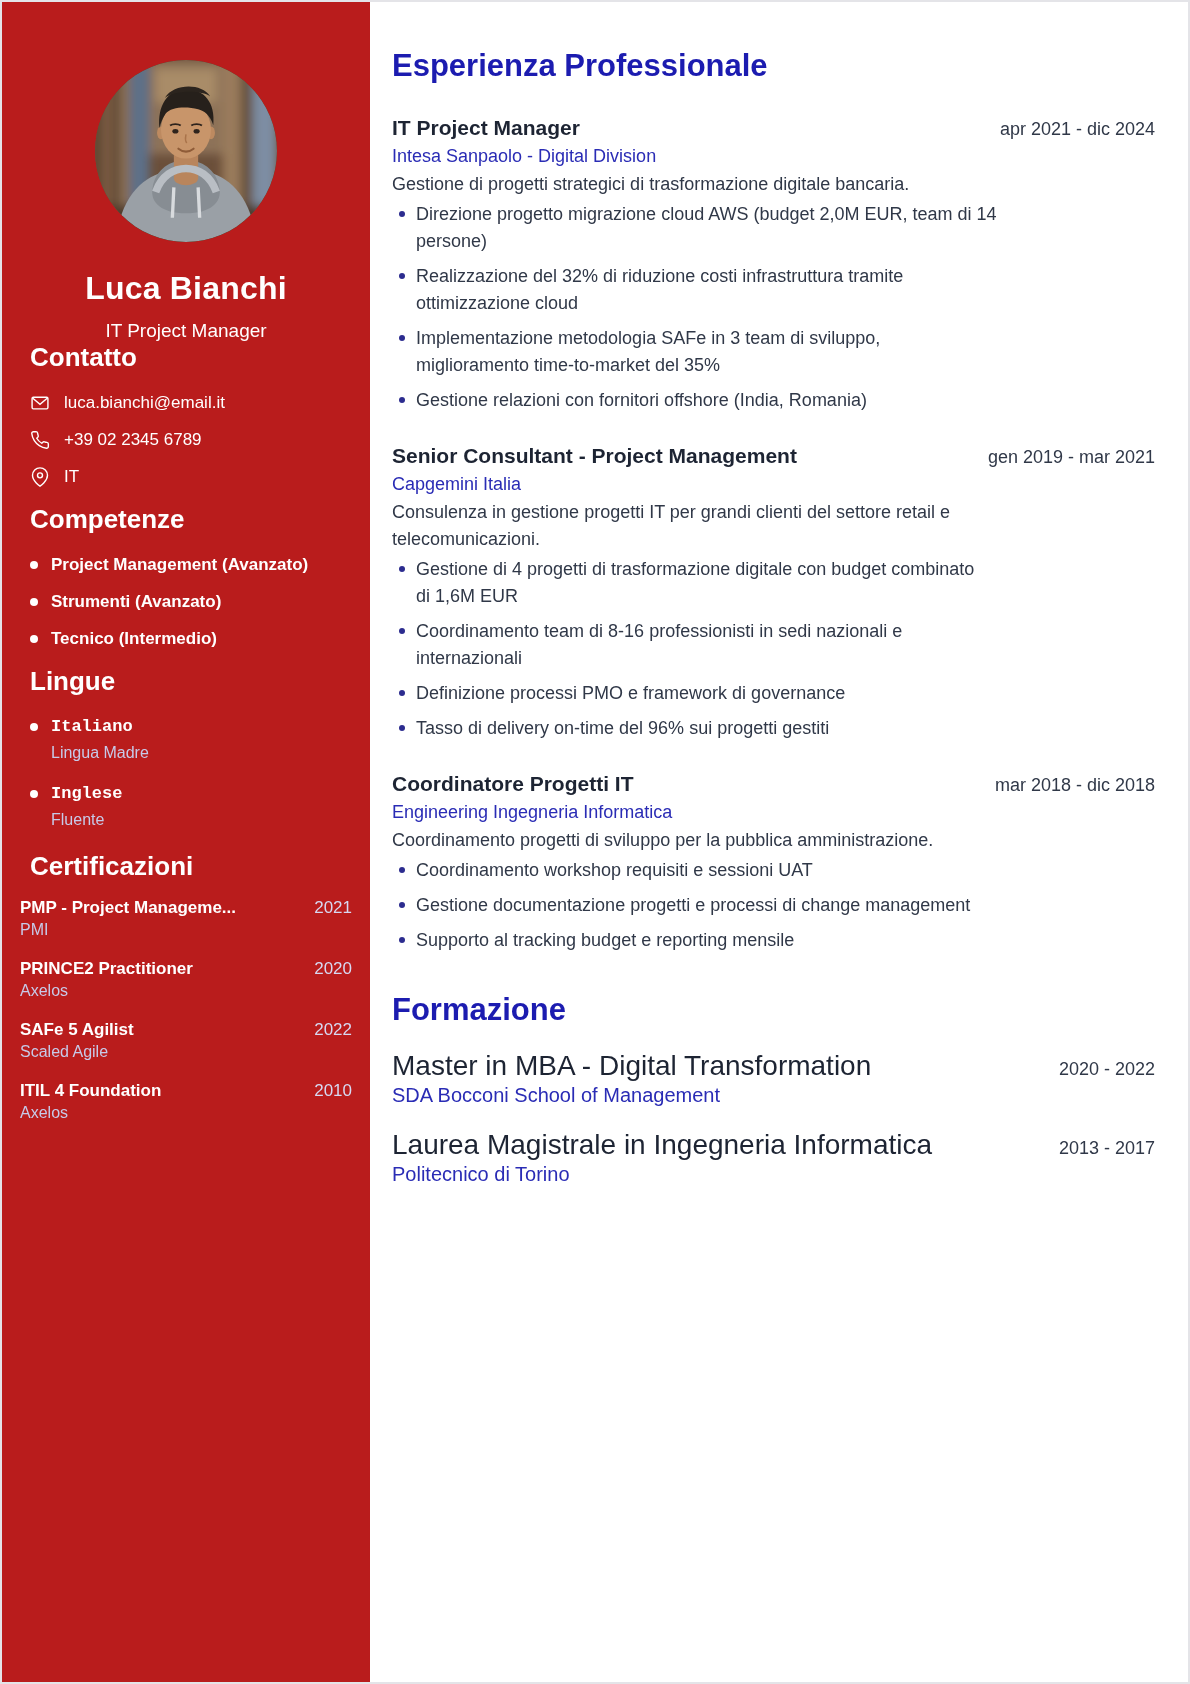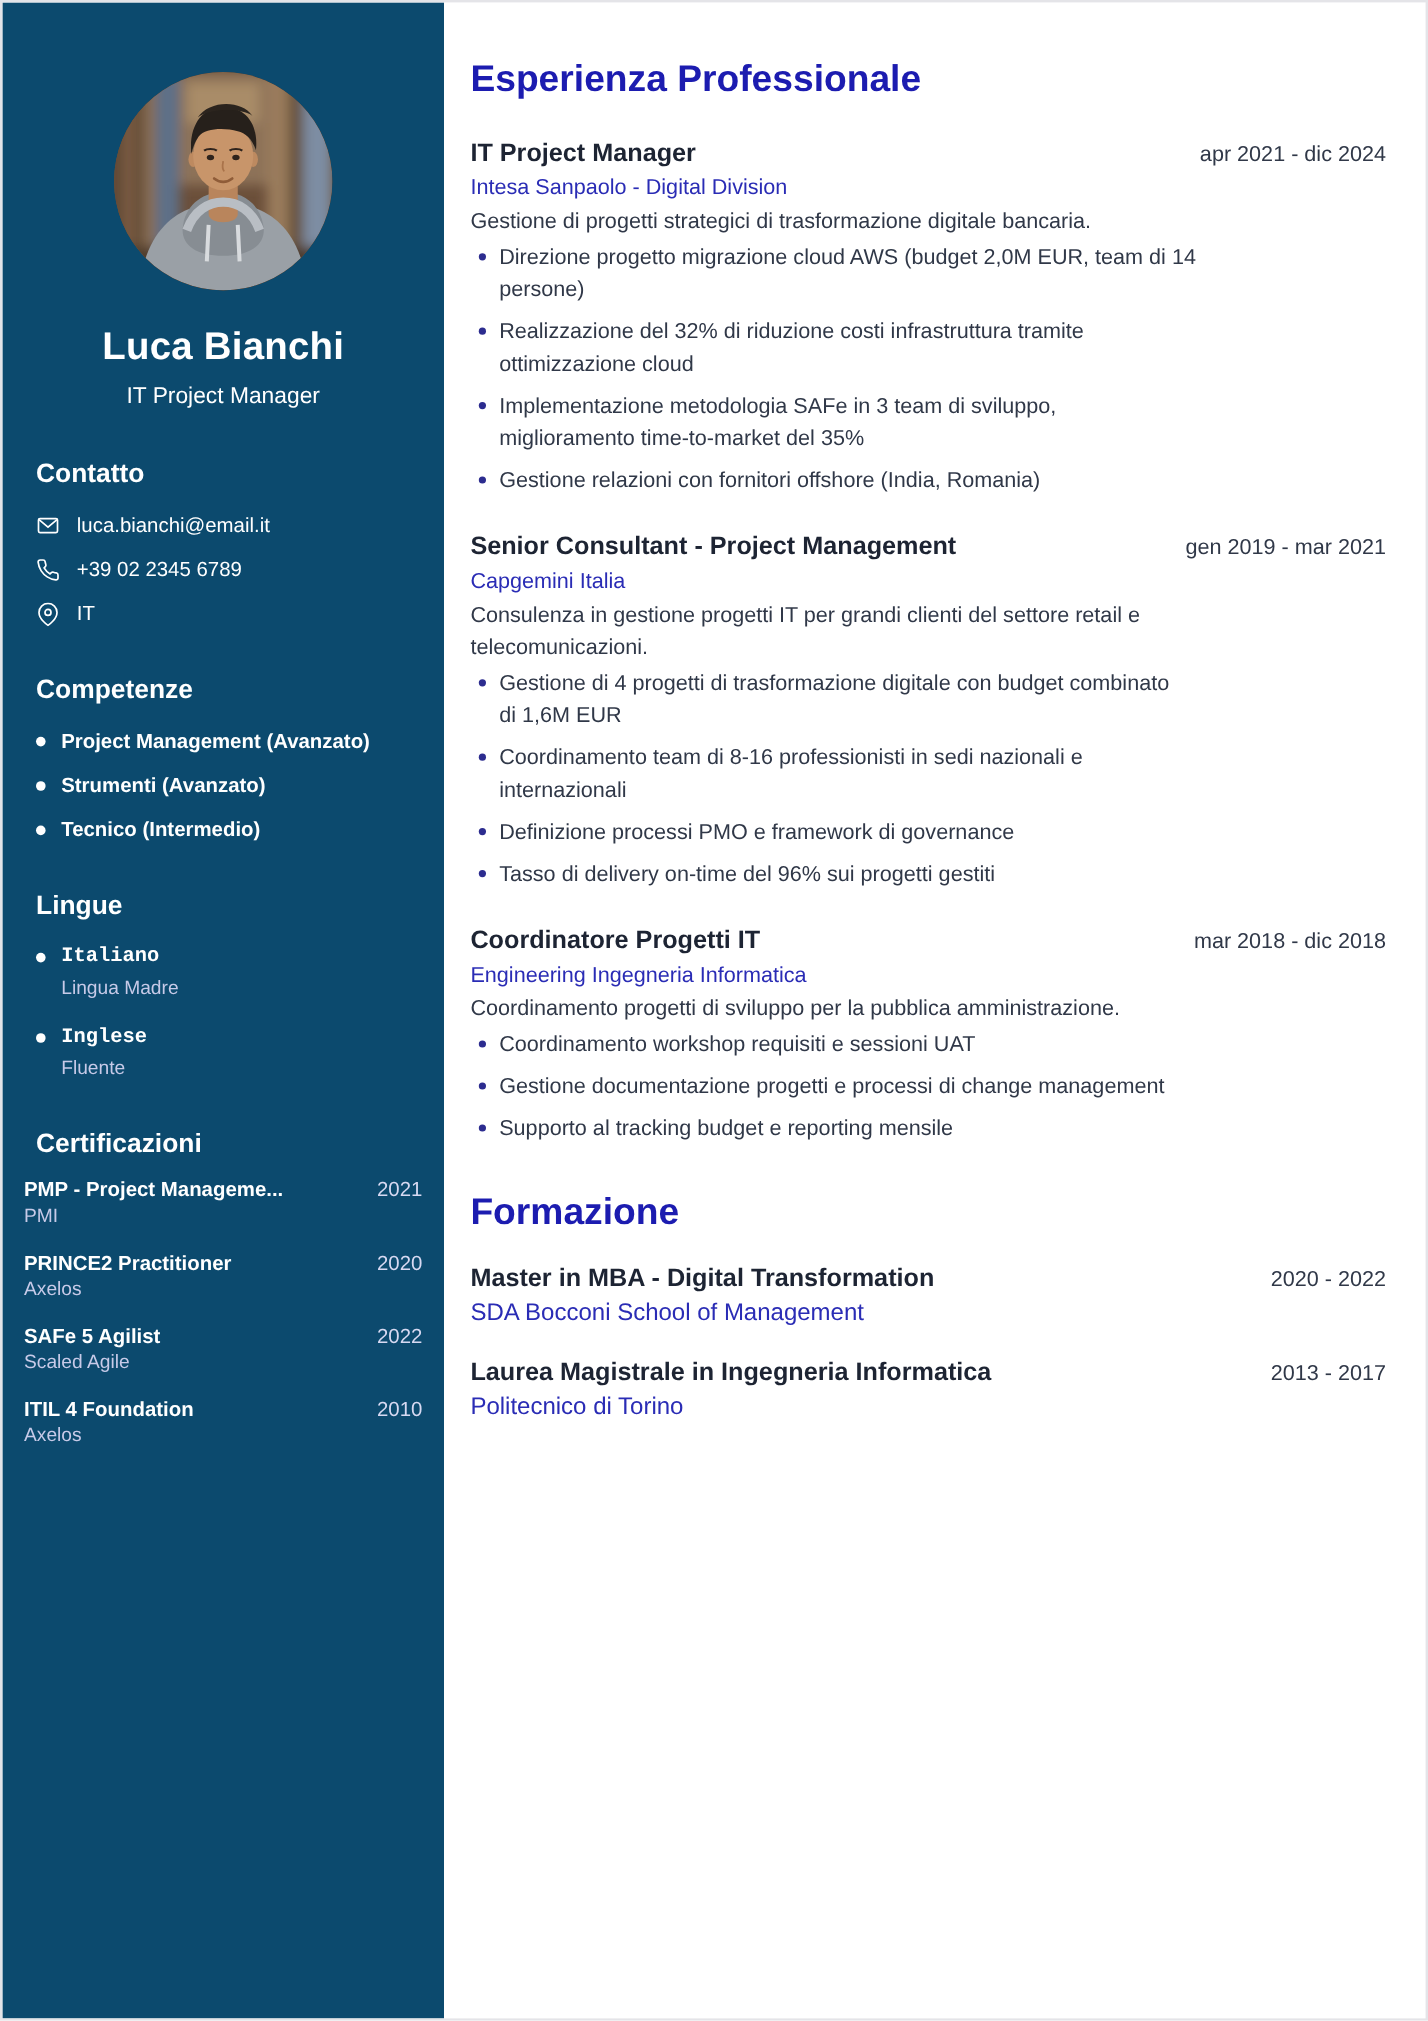--- a/index.html
+++ b/index.html
@@ -10,21 +10,21 @@
     width:1190px; height:1684px;
     border:2px solid #e4e4e8;
     display:flex;
     background:#ffffff;
     overflow:hidden;
   }
 
   
   .sidebar {
     flex:0 0 368px; width:368px;
-    background:#0c4a6e;
+    background:#b91c1c;
     color:#ffffff;
     padding-bottom:26px;
   }
   .avatar-wrap {
     width:182px; height:182px;
     border-radius:50%;
     overflow:hidden;
     margin:58px auto 0;
     background:#6b4f3a;
   }
@@ -36,23 +36,23 @@
     font-size:32px; font-weight:bold;
     letter-spacing:.2px;
   }
   .person-title {
     margin-top:13px;
     text-align:center;
     font-size:19px;
   }
 
   .sb-heading {
-    font-size:22px; font-weight:bold;
+    font-size:26px; font-weight:bold;
     padding:0 28px;
-    margin-top:40px; margin-bottom:20px;
+    margin-bottom:20px;
   }
 
   .contact-row {
     display:flex; align-items:center; gap:14px;
     padding:0 28px;
     margin-bottom:17px;
     font-size:17px;
   }
   .contact-row svg { flex:0 0 20px; width:20px; height:20px; }
 
@@ -118,21 +118,21 @@
   }
   ul.bullets li::before {
     content:"";
     position:absolute; left:7px; top:10px;
     width:6px; height:6px; border-radius:50%;
     background:#2c2c8f;
   }
 
   .edu { margin-top:22px; }
   .edu-head { display:flex; justify-content:space-between; align-items:baseline; gap:16px; }
-  .edu-degree { font-size:21px; font-weight:bold; color:#1d2433; line-height:27px; }
+  .edu-degree { font-size:28px; font-weight:normal; color:#1d2433; line-height:27px; }
   .edu-dates { font-size:18px; color:#303848; white-space:nowrap; }
   .edu-school { font-size:20px; color:#2a2cb5; font-weight:500; line-height:27px; margin-top:2px; }
 </style>
 </head>
 <body>
 
 <div class="page">
 
   <aside class="sidebar">
 

